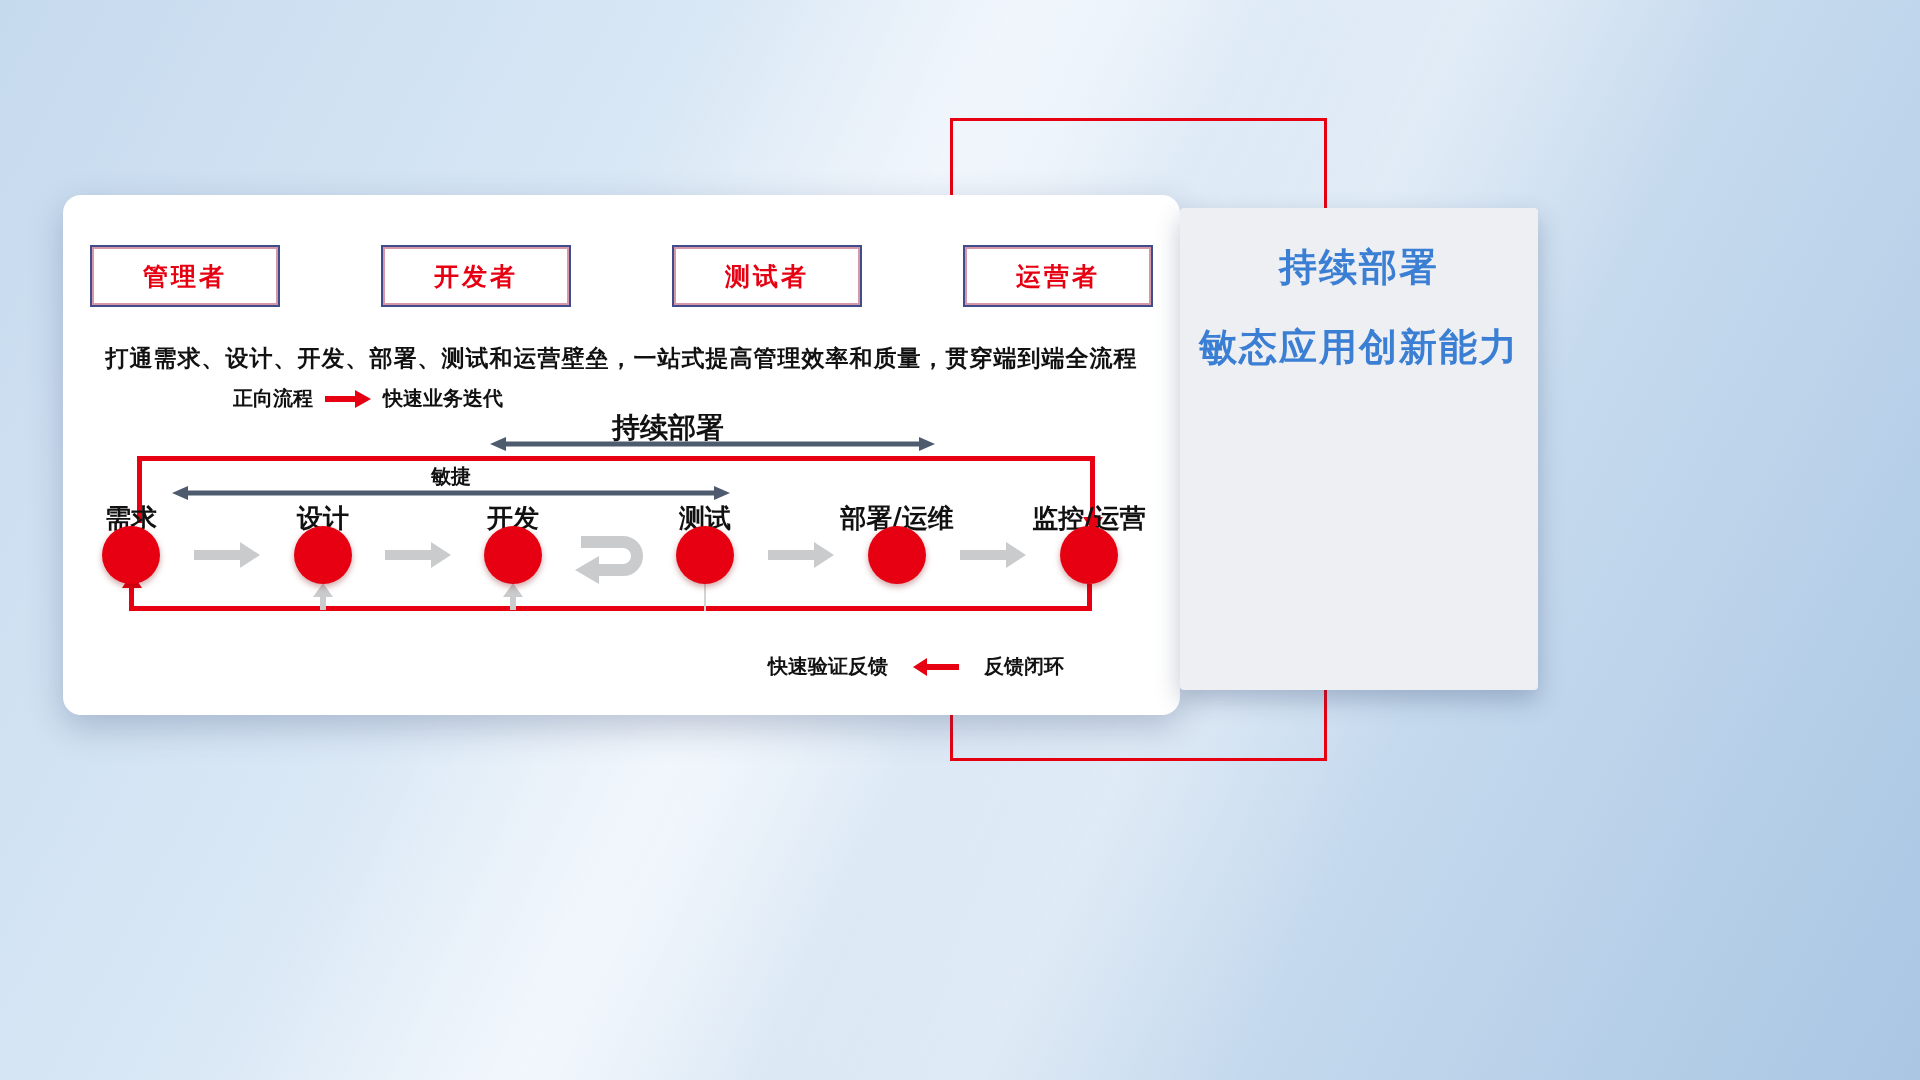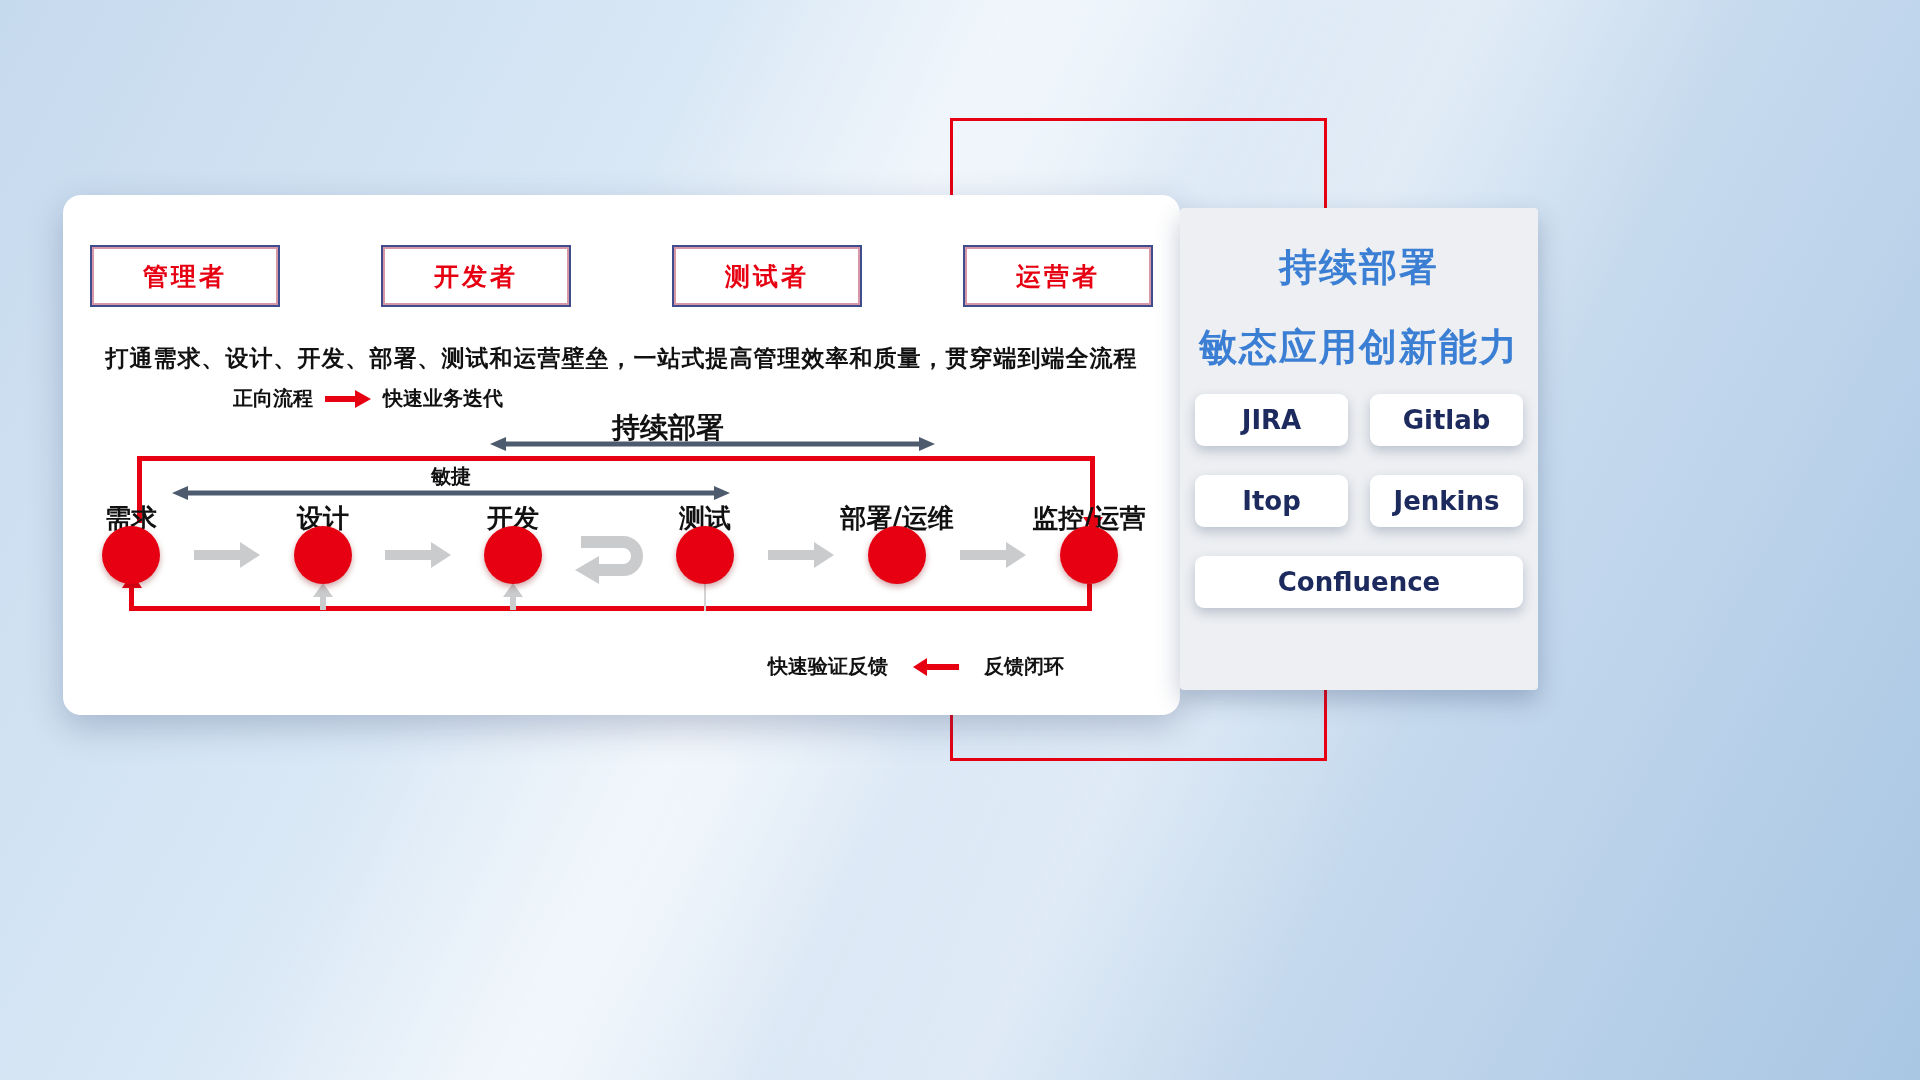--- a/index.html
+++ b/index.html
@@ -194,22 +194,15 @@
         <polygon points="14,0 14,18 0,9" class="red-fill"></polygon>
       </svg>
       <span>反馈闭环</span>
     </div>
 
   </div>
 
   <div class="panel">
     <div class="panel-title pt1">持续部署</div>
     <div class="panel-title pt2">敏态应用创新能力</div>
-    <div class="tools">
-      <div class="tool">JIRA</div>
-      <div class="tool">Gitlab</div>
-      <div class="tool">Itop</div>
-      <div class="tool">Jenkins</div>
-      <div class="tool wide">Confluence</div>
-    </div>
   </div>
 
 </div>
 
 </body></html>

